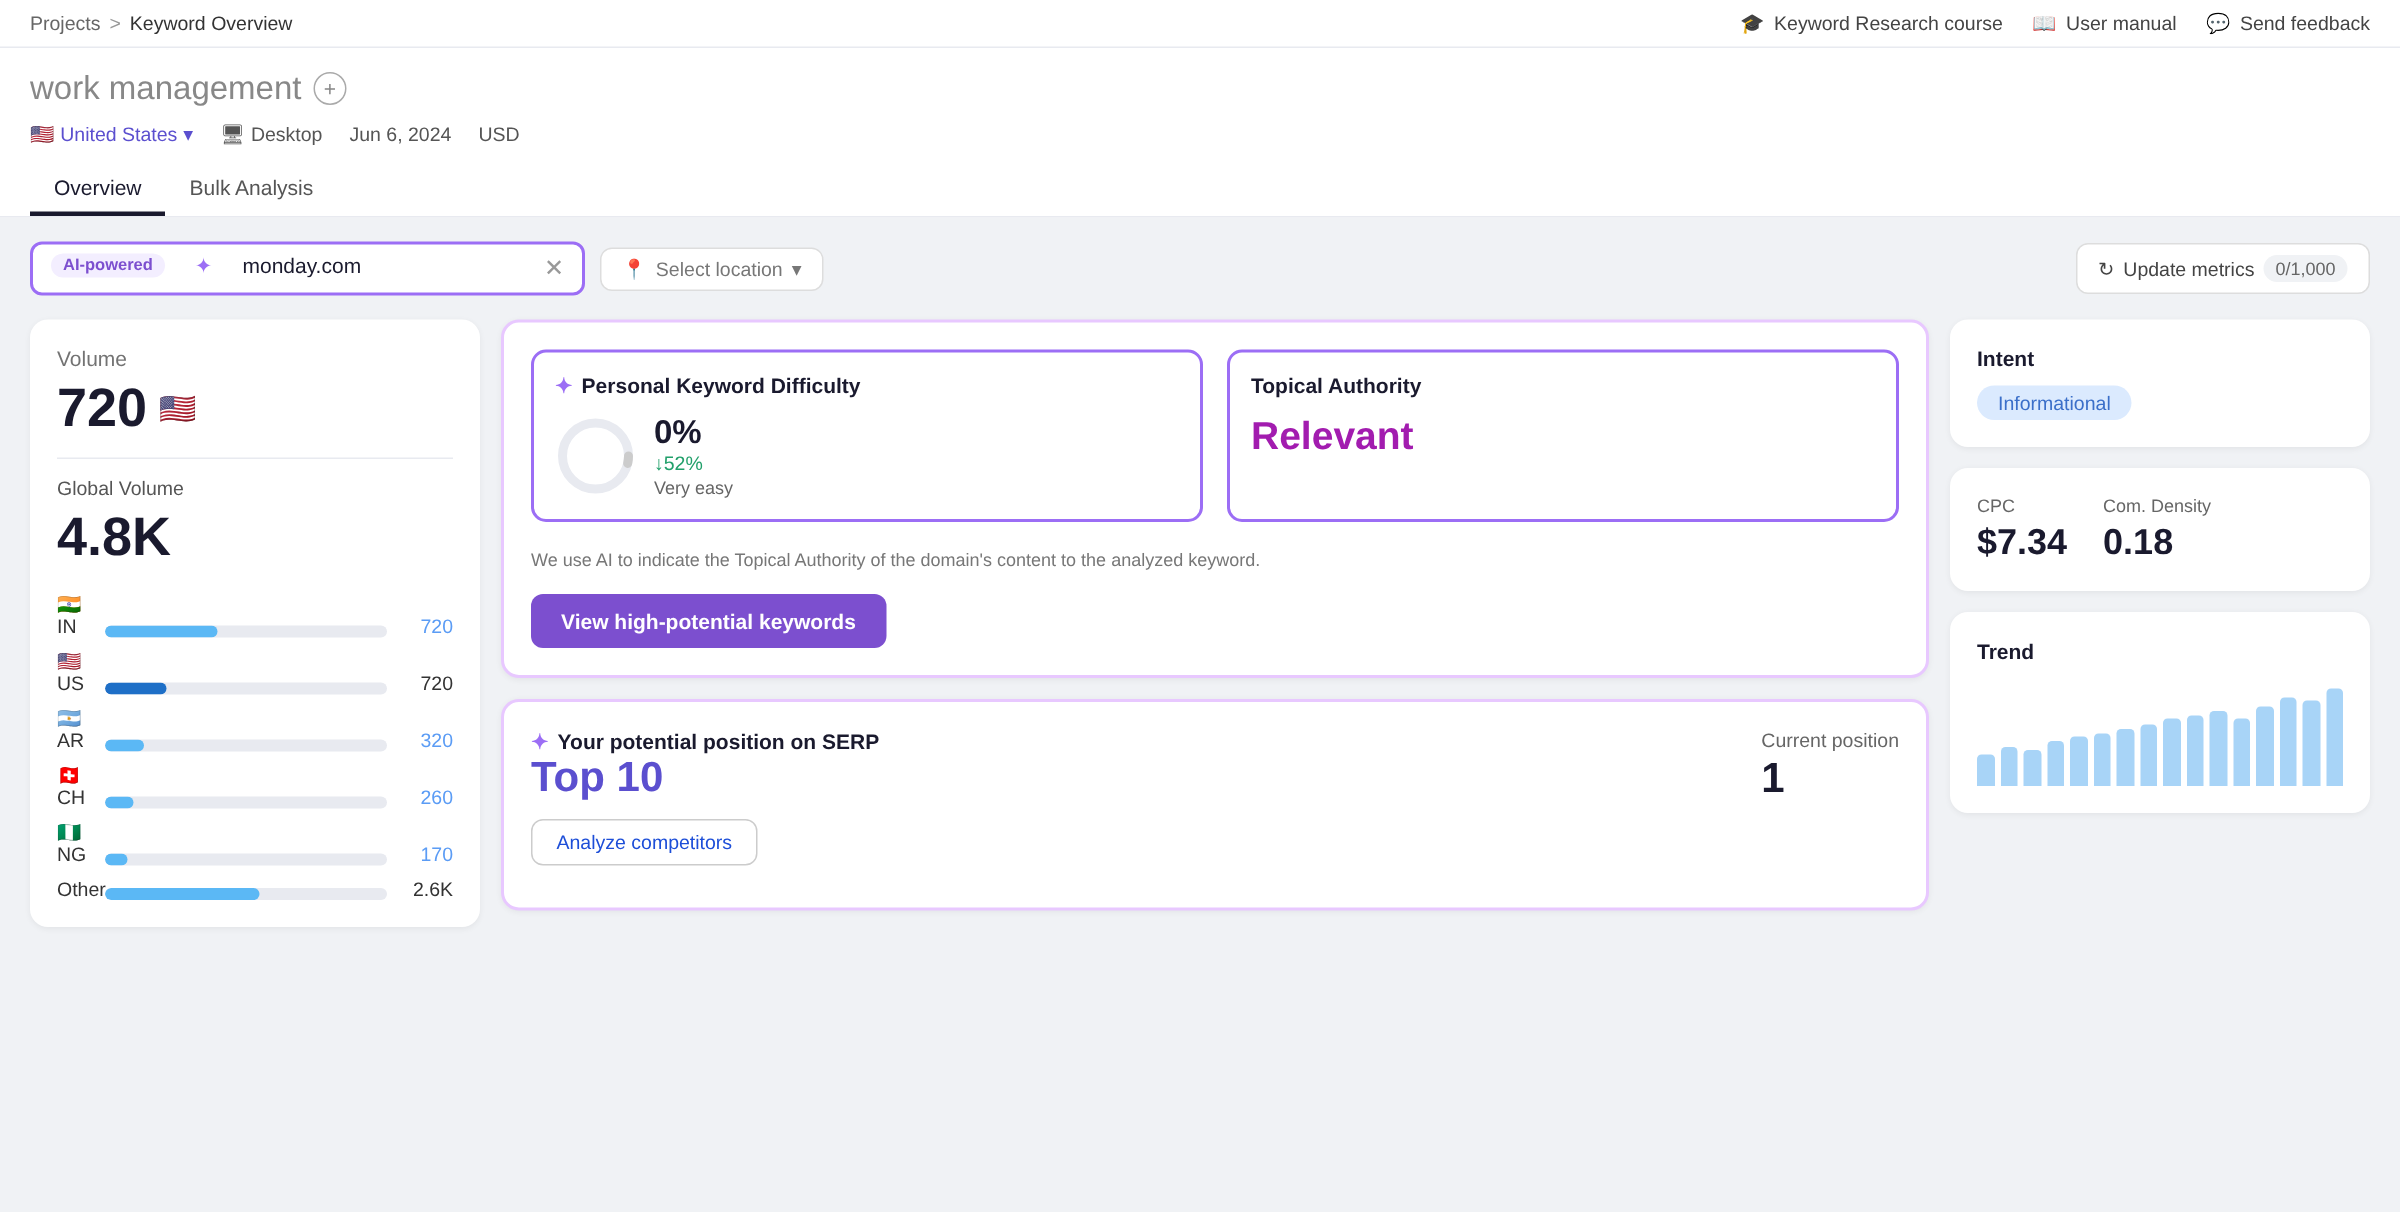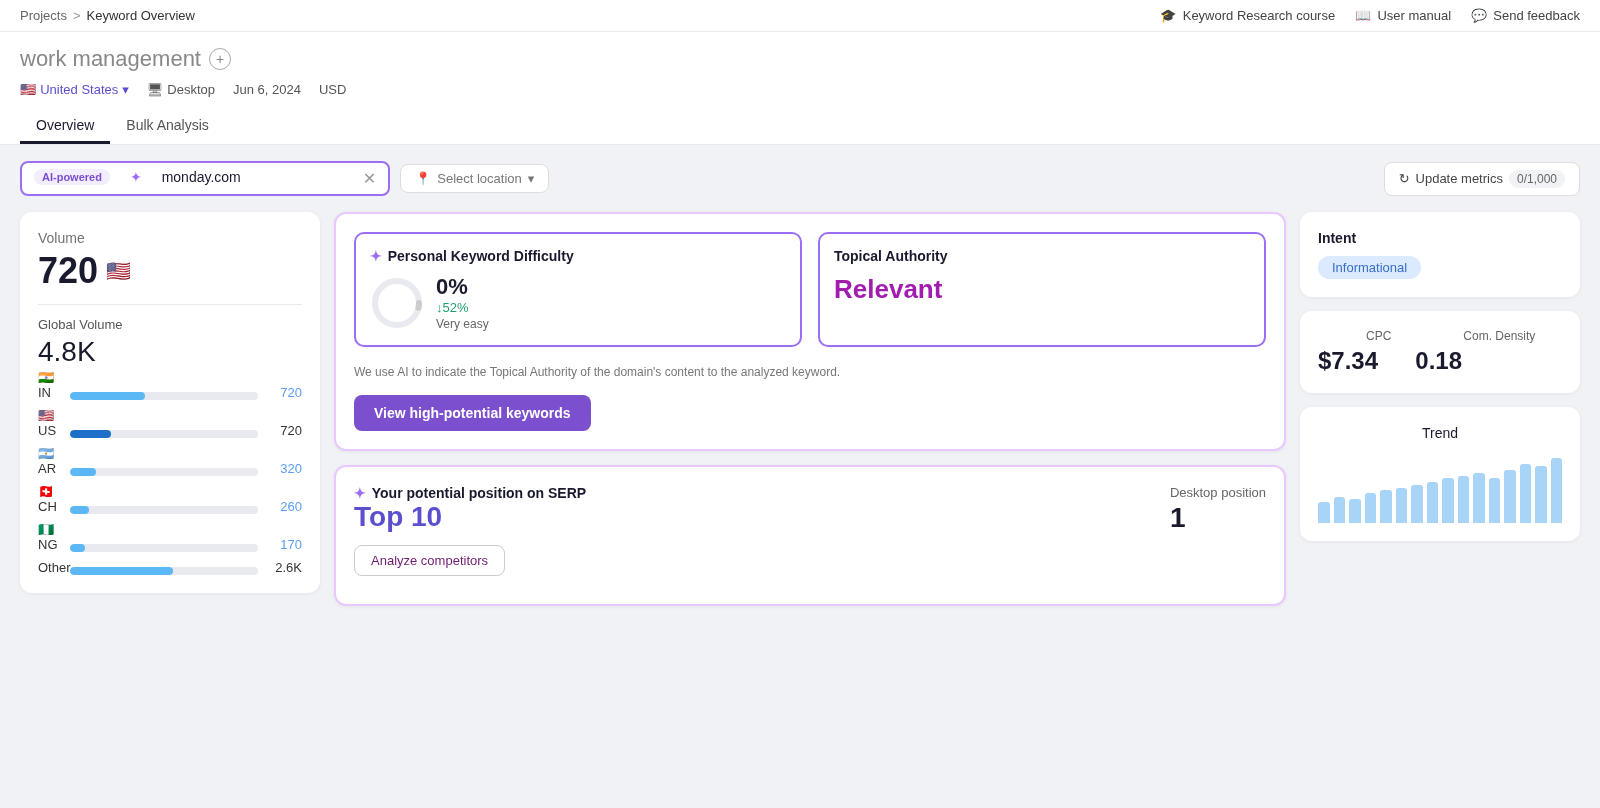--- a/index.html
+++ b/index.html
@@ -38,21 +38,21 @@
     .cards-row { display: grid; grid-template-columns: 300px 1fr 280px; gap: 14px; align-items: start; }
     
     .card { background: #fff; border-radius: 12px; padding: 18px; box-shadow: 0 1px 4px rgba(0,0,0,0.06); }
     
     
     .volume-card .vol-label { font-size: 14px; color: #737373; margin-bottom: 4px; }
     .volume-card .vol-value { font-size: 36px; font-weight: 700; margin-bottom: 2px; display: flex; align-items: center; gap: 8px; }
     .flag-emoji { font-size: 20px; }
     .divider { border: none; border-top: 1px solid #e8eaf0; margin: 12px 0; }
     .global-vol-label { font-size: 13px; color: #555; margin-bottom: 4px; }
-    .global-vol-value { font-size: 28px; font-weight: 400; margin-bottom: 2px; }
+    .global-vol-value { font-size: 36px; font-weight: 700; margin-bottom: 16px; }
     .country-rows { display: flex; flex-direction: column; gap: 8px; }
     .country-row { display: flex; align-items: flex-end; gap: 8px; font-size: 13px; }
     .country-code { width: 24px; color: #333; font-weight: 500; display: flex; align-items: center; gap: 4px; }
     .bar-bg { flex: 1; height: 8px; background: #e8eaf0; border-radius: 4px; overflow: hidden; }
     .bar-fill { height: 100%; border-radius: 4px; }
     .bar-blue-light { background: #5bb8f5; }
     .bar-blue-dark { background: #1e6fc7; }
     .country-vol { width: 36px; text-align: right; color: #5b9cf5; font-weight: 500; }
     .country-vol.plain { color: #333; }
     
@@ -73,30 +73,30 @@
     .ta-relevant { font-size: 26px; font-weight: 700; color: #a21caf; }
     .ai-note { font-size: 12px; color: #777; line-height: 1.5; margin-bottom: 14px; }
     .view-btn { background: #7c4fcf; color: #fff; border: none; border-radius: 8px; padding: 10px 20px; font-size: 14px; font-weight: 600; cursor: pointer; }
     
     .serp-card { background: #fff; border-radius: 12px; padding: 18px; box-shadow: 0 1px 4px rgba(0,0,0,0.06); border: 2px solid #e8c8ff; }
     .serp-header { display: flex; align-items: flex-start; justify-content: space-between; margin-bottom: 10px; }
     .serp-title { display: flex; align-items: center; gap: 6px; font-size: 14px; font-weight: 600; color: #1a1a2e; }
     .serp-top10 { font-size: 28px; font-weight: 700; color: #5b4fcf; margin-bottom: 4px; }
     .current-pos-label { font-size: 13px; color: #666; }
     .current-pos-value { font-size: 28px; font-weight: 700; color: #1a1a2e; margin-top: 2px; }
-    .analyze-btn { background: #fff; border: 1.5px solid #ccc; border-radius: 8px; padding: 7px 16px; font-size: 13px; cursor: pointer; color: #701a75; margin-top: 8px; }
+    .analyze-btn { background: #fff; border: 1.5px solid #ccc; border-radius: 8px; padding: 7px 16px; font-size: 13px; cursor: pointer; color: #1d4ed8; margin-top: 8px; }
     
     
     .right-col { display: flex; flex-direction: column; gap: 14px; }
     .intent-label-title { font-size: 14px; font-weight: 600; margin-bottom: 10px; }
     .intent-badge { display: inline-block; background: #dbeafe; color: #3b6fc9; border-radius: 20px; padding: 4px 14px; font-size: 13px; font-weight: 500; }
     .cpc-density-card .row { display: flex; gap: 24px; }
-    .metric-group .metric-label { font-size: 12px; color: #666; margin-bottom: 4px; margin-left: 48px; }
+    .metric-group .metric-label { font-size: 12px; color: #666; margin-bottom: 4px; }
     .metric-value { font-size: 24px; font-weight: 700; }
-    .trend-card .trend-title { font-size: 14px; font-weight: 400; margin-bottom: 12px; text-align: center; }
+    .trend-card .trend-title { font-size: 14px; font-weight: 700; margin-bottom: 12px; }
     .trend-bars { display: flex; align-items: flex-end; gap: 4px; height: 70px; }
     .trend-bar { background: #a8d4f7; border-radius: 3px 3px 0 0; flex: 1; }
   </style>
 </head>
 <body>
 
 <div class="top-bar">
   <div class="breadcrumb">
     <a class="breadcrumb-link">Projects</a>
     <span class="breadcrumb-sep">&gt;</span>
@@ -256,21 +256,21 @@
         <div class="serp-header">
           <div>
             <div class="serp-title">
               <span style="color:#9c6ef5">✦</span>
               <span>Your potential position on SERP</span>
             </div>
             <div class="serp-top10">Top 10</div>
             <button class="analyze-btn">Analyze competitors</button>
           </div>
           <div>
-            <div class="current-pos-label">Desktop position</div>
+            <div class="current-pos-label">Current position</div>
             <div class="current-pos-value">1</div>
           </div>
         </div>
       </div>
     </div>
 
     <div class="right-col">
 
       <div class="card intent-card">
         <div class="intent-label-title">Intent</div>

